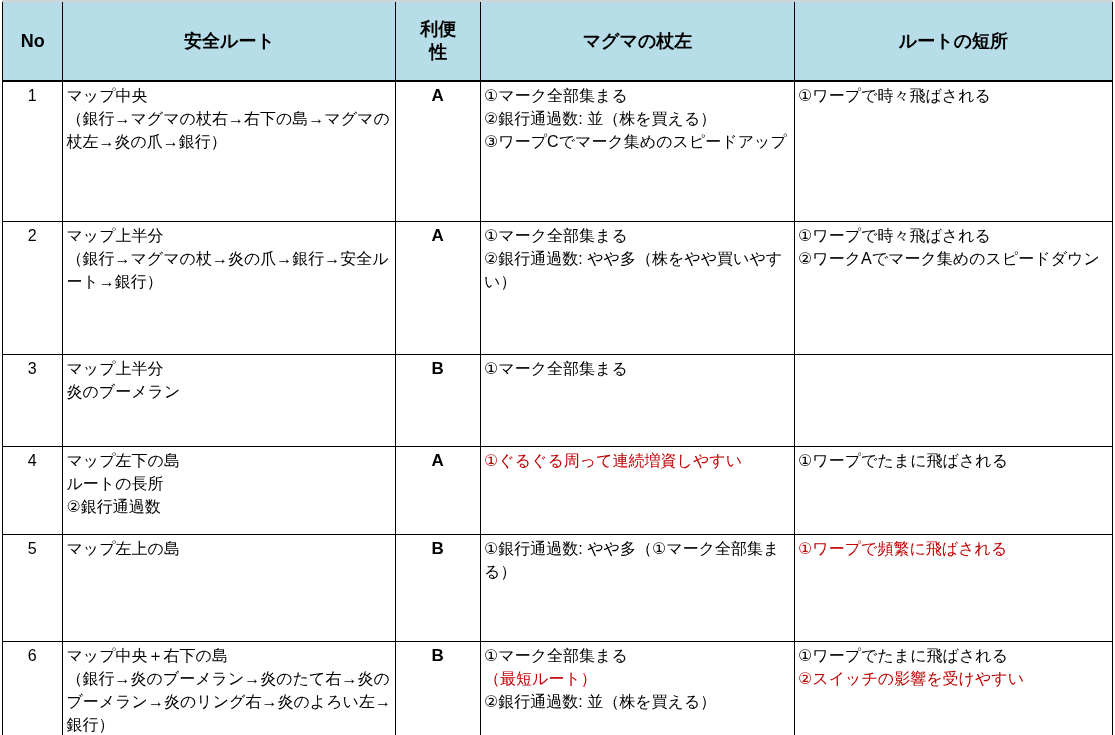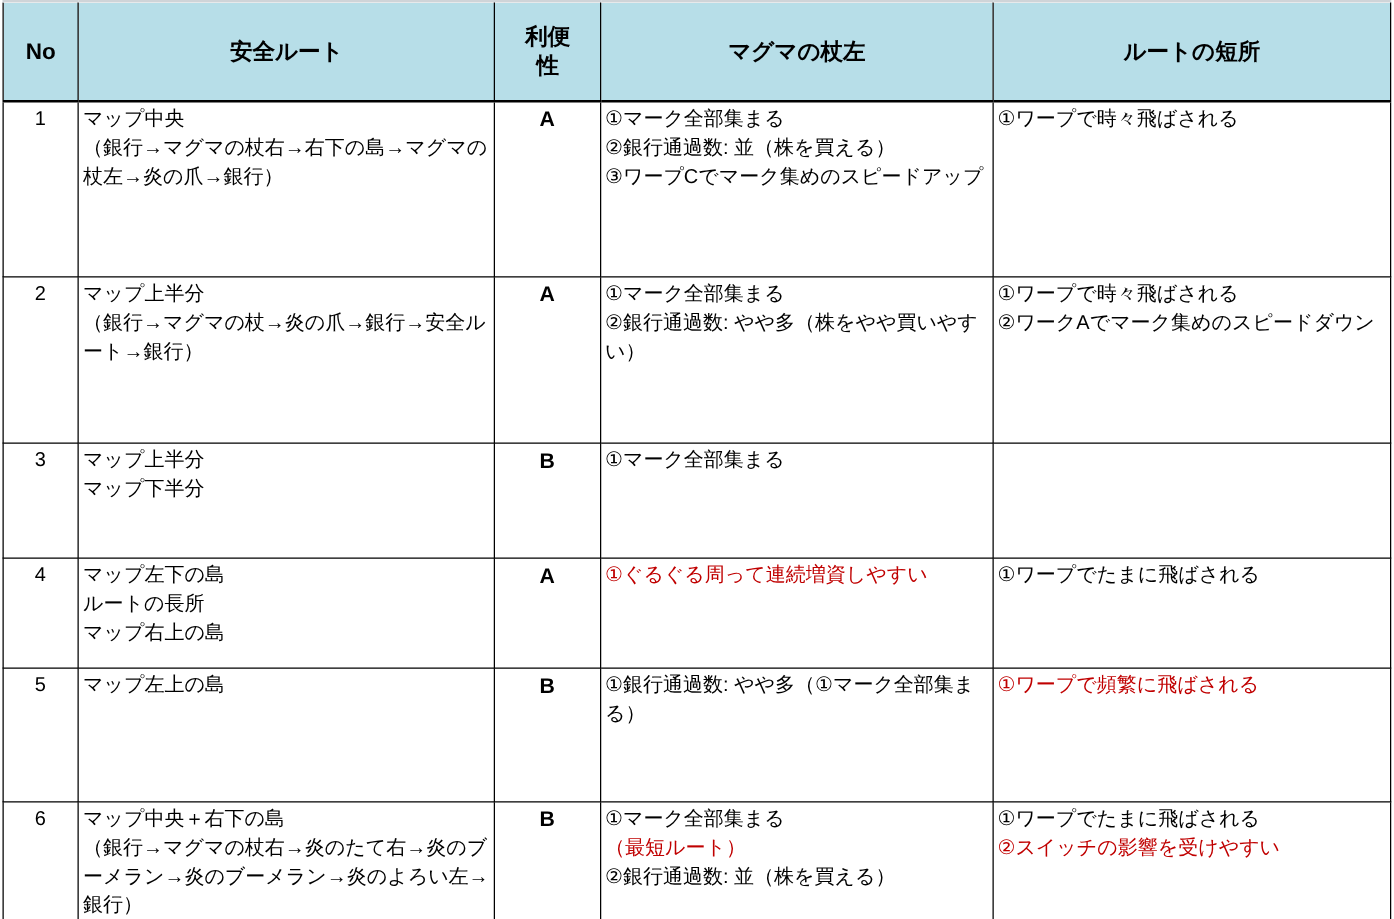--- a/index.html
+++ b/index.html
@@ -117,39 +117,39 @@
         <div class="line">②ワークAでマーク集めのスピードダウン</div>
       </td>
     </tr>
 
     <tr class="r3">
       <td class="no">
           <div class="line">3</div>
         </td>
       <td>
         <div class="line">マップ上半分</div>
-        <div class="line">マップ下半分</div>
+        <div class="line">炎のブーメラン</div>
       </td>
       <td class="conv">
           <div class="line">B</div>
         </td>
       <td>
         <div class="line">①マーク全部集まる</div>
       </td>
       <td></td>
     </tr>
 
     <tr class="r4">
       <td class="no">
           <div class="line">4</div>
         </td>
       <td>
         <div class="line">マップ左下の島</div>
         <div class="line">ルートの長所</div>
-        <div class="line">マップ右上の島</div>
+        <div class="line">②銀行通過数</div>
       </td>
       <td class="conv">
           <div class="line">A</div>
         </td>
       <td>
         <div class="line red">①ぐるぐる周って連続増資しやすい</div>
       </td>
       <td>
         <div class="line">①ワープでたまに飛ばされる</div>
       </td>
@@ -172,21 +172,21 @@
         <div class="line red">①ワープで頻繁に飛ばされる</div>
       </td>
     </tr>
 
     <tr class="r6">
       <td class="no">
           <div class="line">6</div>
         </td>
       <td>
         <div class="line">マップ中央＋右下の島</div>
-        <div class="line">（銀行→マグマの杖右→炎のたて右→炎のブーメラン→炎のブーメラン→炎のよろい左→銀行）</div>
+        <div class="line">（銀行→炎のブーメラン→炎のたて右→炎のブーメラン→炎のリング右→炎のよろい左→銀行）</div>
       </td>
       <td class="conv">
           <div class="line">B</div>
         </td>
       <td>
         <div class="line">①マーク全部集まる</div>
         <div class="line red">（最短ルート）</div>
         <div class="line">②銀行通過数: 並（株を買える）</div>
       </td>
       <td>

